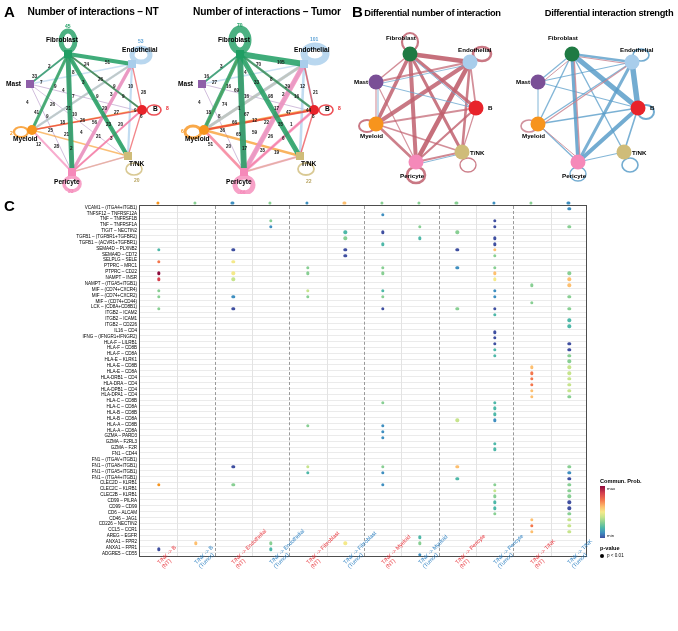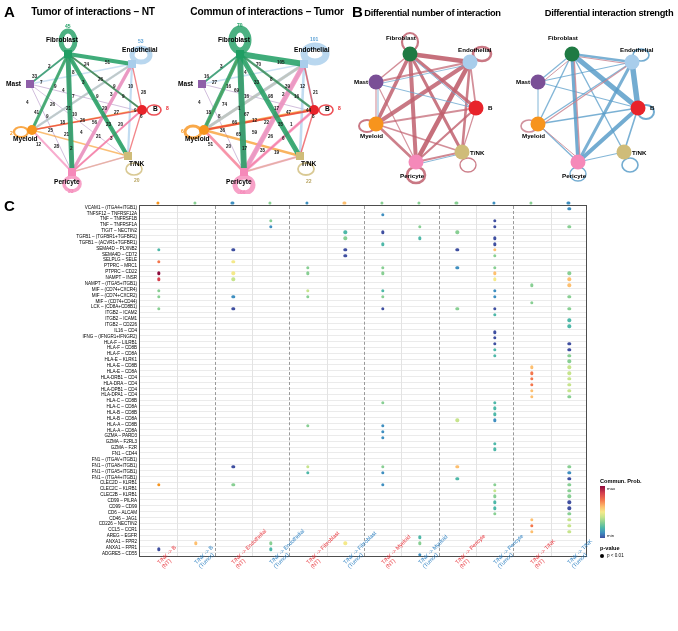--- a/index.html
+++ b/index.html
@@ -41,22 +41,22 @@
       #fdbf6f 40%,#f4e98a 50%,#c6e48c 60%,#88cf93 70%,#4eb8a8 80%,#3f8fc0 90%,#3f4fa0 100%);}
   .leg-tick{font-size:4.4px;color:#222;}
   .pval-title{font-size:5.6px;font-weight:bold;}
   .pval-row{display:flex;align-items:center;gap:3px;font-size:4.6px;}
   .pval-dot{width:4px;height:4px;border-radius:50%;background:#000;}
 </style>
 </head>
 <body>
 
 <div class="panel-letter" style="left:4px;top:4px;">A</div>
-<div class="net-title" style="left:8px;top:6px;width:170px;">Tumor of interactions – NT</div>
-<div class="net-title" style="left:178px;top:6px;width:178px;">Commun of interactions – Tumor</div>
+<div class="net-title" style="left:8px;top:6px;width:170px;">Number of interactions – NT</div>
+<div class="net-title" style="left:178px;top:6px;width:178px;">Number of interactions – Tumor</div>
 
 <div class="net-wrap" style="left:10px;top:22px;">
   <svg width="168" height="172" viewBox="0 0 168 172">
     <g stroke-linecap="round" fill="none">
 
       <path d="M58 32 L20 62" stroke="#8e5fa8" stroke-width="1.2" opacity=".5"></path>
       <path d="M58 32 L22 108" stroke="#f7941d" stroke-width="1.1" opacity=".5"></path>
       <path d="M58 32 L132 88" stroke="#e8232a" stroke-width="1.1" opacity=".45"></path>
       <path d="M58 32 L118 135" stroke="#cfbc79" stroke-width="1.1" opacity=".5"></path>
       <path d="M20 62 L125 88" stroke="#8e5fa8" stroke-width=".9" opacity=".45"></path>

